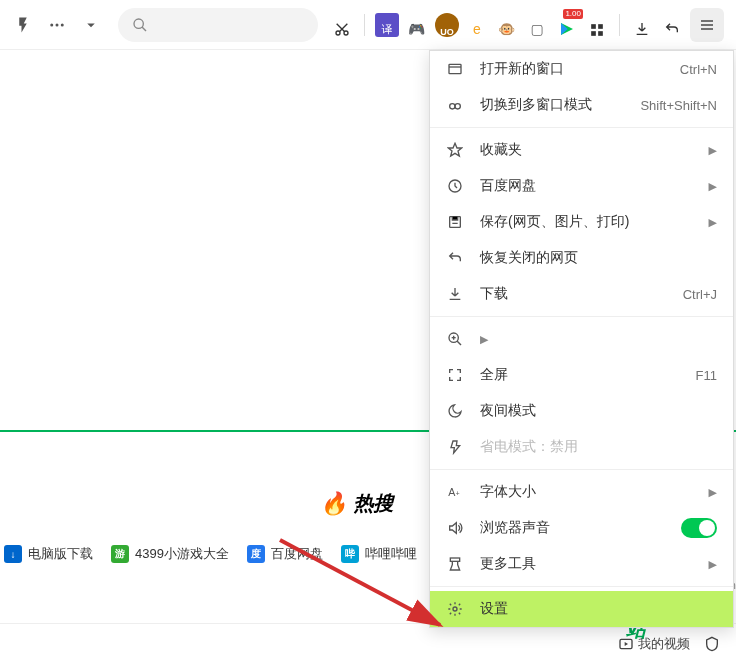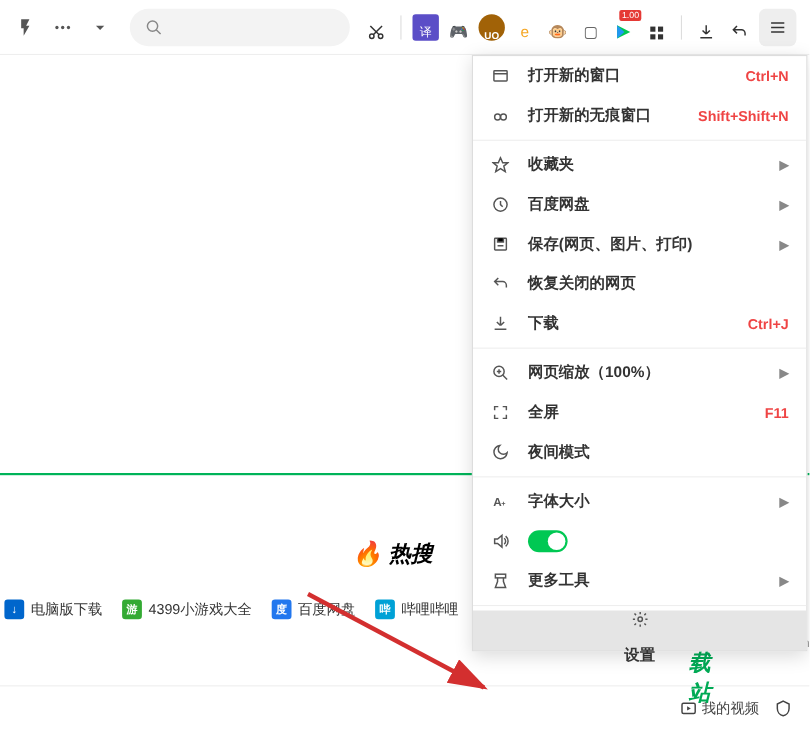--- a/index.html
+++ b/index.html
@@ -21,28 +21,28 @@
 .hotsearch { position: absolute; top: 440px; left: 320px; display: flex; align-items: center; gap: 6px; font-weight: bold; font-style: italic; font-size: 20px; }
 .flame { color: #ff6600; font-size: 22px; }
 
 .links-row { position: absolute; top: 495px; left: 0; right: 0; display: flex; gap: 18px; padding-left: 4px; font-size: 13px; color: #333; }
 .link-item { display: flex; align-items: center; gap: 6px; }
 .link-ico { width: 18px; height: 18px; border-radius: 3px; display: flex; align-items: center; justify-content: center; font-size: 10px; color: #fff; font-weight: bold; }
 
 .footer { position: absolute; bottom: 0; left: 0; right: 0; height: 40px; border-top: 1px solid #eee; display: flex; align-items: center; justify-content: flex-end; gap: 14px; padding: 0 16px; font-size: 13px; color: #444; }
 .footer-item { display: flex; align-items: center; gap: 4px; }
 
-.menu { position: absolute; top: 50px; right: 2px; width: 305px; background: #fff; border: 1px solid #ddd; box-shadow: 0 4px 16px rgba(0,0,0,0.15); z-index: 100; font-weight: bold; }
+.menu { position: absolute; top: 50px; right: 2px; width: 305px; background: #fff; border: 1px solid #ddd; box-shadow: 0 4px 16px rgba(0,0,0,0.15); z-index: 100; }
 .menu-item { height: 36px; display: flex; align-items: center; padding: 0 16px; gap: 16px; font-size: 14px; color: #333; cursor: pointer; }
-.menu-item.highlighted { background: #e5e5e5; flex-direction: column; }
+.menu-item.highlighted { background: #bef264; }
 .menu-item.disabled { color: #bbb; }
 .mi-icon { width: 18px; display: flex; justify-content: center; color: #555; }
 .mi-icon svg { width: 16px; height: 16px; }
 .mi-label { flex: 1; }
-.mi-right { font-size: 13px; color: #ef4444; }
+.mi-right { font-size: 13px; color: #737373; }
 .mi-arrow { color: #888; font-size: 11px; }
 .menu-sep { height: 1px; background: #eee; margin: 4px 0; }
 .toggle { width: 36px; height: 20px; background: #00c853; border-radius: 10px; position: relative; }
 .toggle::after { content: ''; position: absolute; right: 2px; top: 2px; width: 16px; height: 16px; background: #fff; border-radius: 50%; }
 
 .arrow-annot { position: absolute; z-index: 200; pointer-events: none; }
 .watermark { position: absolute; bottom: 12px; right: 380px; transform: translateX(50%); z-index: 50; display: flex; align-items: center; gap: 6px; font-size: 20px; font-style: italic; font-weight: bold; }
 .watermark .wm-logo { color: #0099cc; font-size: 26px; }
 .watermark .wm-text { color: #00aa55; }
 .watermark .wm-url { font-size: 11px; color: #888; font-style: normal; font-weight: normal; margin-left: -2px; margin-top: 18px; }
@@ -179,21 +179,21 @@
 
     </div>
     <div class="menu-item">
       <span class="mi-icon">
         <svg viewBox="0 0 24 24">
           <circle cx="8" cy="14" r="4" stroke="currentColor" stroke-width="2" fill="none"></circle>
           <circle cx="16" cy="14" r="4" stroke="currentColor" stroke-width="2" fill="none"></circle>
           <line x1="12" y1="14" x2="12" y2="14" stroke="currentColor"></line>
         </svg>
       </span>
-    <span class="mi-label">打开新的无痕窗口</span>
+    <span class="mi-label">切换到多窗口模式</span>
     <span class="mi-right">Shift+Shift+N</span>
 
     </div>
     <div class="menu-sep"></div>
     <div class="menu-item">
       <span class="mi-icon">
         <svg viewBox="0 0 24 24">
           <path d="M12 2l3 7h7l-5.5 4.5 2 7.5L12 17l-6.5 4 2-7.5L2 9h7z" stroke="currentColor" stroke-width="2" fill="none"></path>
         </svg>
       </span>
@@ -245,21 +245,20 @@
     <div class="menu-sep"></div>
     <div class="menu-item">
       <span class="mi-icon">
         <svg viewBox="0 0 24 24">
           <circle cx="10" cy="10" r="7" stroke="currentColor" stroke-width="2" fill="none"></circle>
           <line x1="15" y1="15" x2="21" y2="21" stroke="currentColor" stroke-width="2"></line>
           <line x1="7" y1="10" x2="13" y2="10" stroke="currentColor" stroke-width="2"></line>
           <line x1="10" y1="7" x2="10" y2="13" stroke="currentColor" stroke-width="2"></line>
         </svg>
       </span>
-    <span class="mi-label">网页缩放（100%）</span>
 
     <span class="mi-arrow">▶</span>
     </div>
     <div class="menu-item">
       <span class="mi-icon">
         <svg viewBox="0 0 24 24">
           <path d="M4 9V4h5M20 9V4h-5M4 15v5h5M20 15v5h-5" stroke="currentColor" stroke-width="2" fill="none"></path>
         </svg>
       </span>
     <span class="mi-label">全屏</span>
@@ -268,38 +267,48 @@
     </div>
     <div class="menu-item">
       <span class="mi-icon">
         <svg viewBox="0 0 24 24">
           <path d="M21 13A9 9 0 1111 3a7 7 0 0010 10z" stroke="currentColor" stroke-width="2" fill="none"></path>
         </svg>
       </span>
     <span class="mi-label">夜间模式</span>
 
     </div>
+    <div class="menu-item disabled">
+      <span class="mi-icon">
+        <svg viewBox="0 0 24 24">
+          <path d="M9 3h6l-1 7h5l-9 11 1-8H6l3-10z" stroke="currentColor" stroke-width="2" fill="none"></path>
+        </svg>
+      </span>
+    <span class="mi-label">省电模式：禁用</span>
+
+    </div>
     <div class="menu-sep"></div>
     <div class="menu-item">
       <span class="mi-icon">
         <svg viewBox="0 0 24 24">
           <text x="2" y="18" font-size="16" fill="currentColor">A</text>
           <text x="13" y="18" font-size="10" fill="currentColor">+</text>
         </svg>
       </span>
     <span class="mi-label">字体大小</span>
 
     <span class="mi-arrow">▶</span>
     </div>
     <div class="menu-item">
       <span class="mi-icon">
         <svg viewBox="0 0 24 24">
           <path d="M4 9v6h4l6 5V4l-6 5H4zM17 8a5 5 0 010 8M19 5a9 9 0 010 14" stroke="currentColor" stroke-width="2" fill="none"></path>
         </svg>
       </span>
+    <span class="mi-label">浏览器声音</span>
 
     <span class="toggle"></span>
     </div>
     <div class="menu-item">
       <span class="mi-icon">
         <svg viewBox="0 0 24 24">
           <rect x="5" y="3" width="14" height="5" stroke="currentColor" stroke-width="2" fill="none"></rect>
           <path d="M8 8v5l-3 8h14l-3-8V8" stroke="currentColor" stroke-width="2" fill="none"></path>
         </svg>
       </span>

